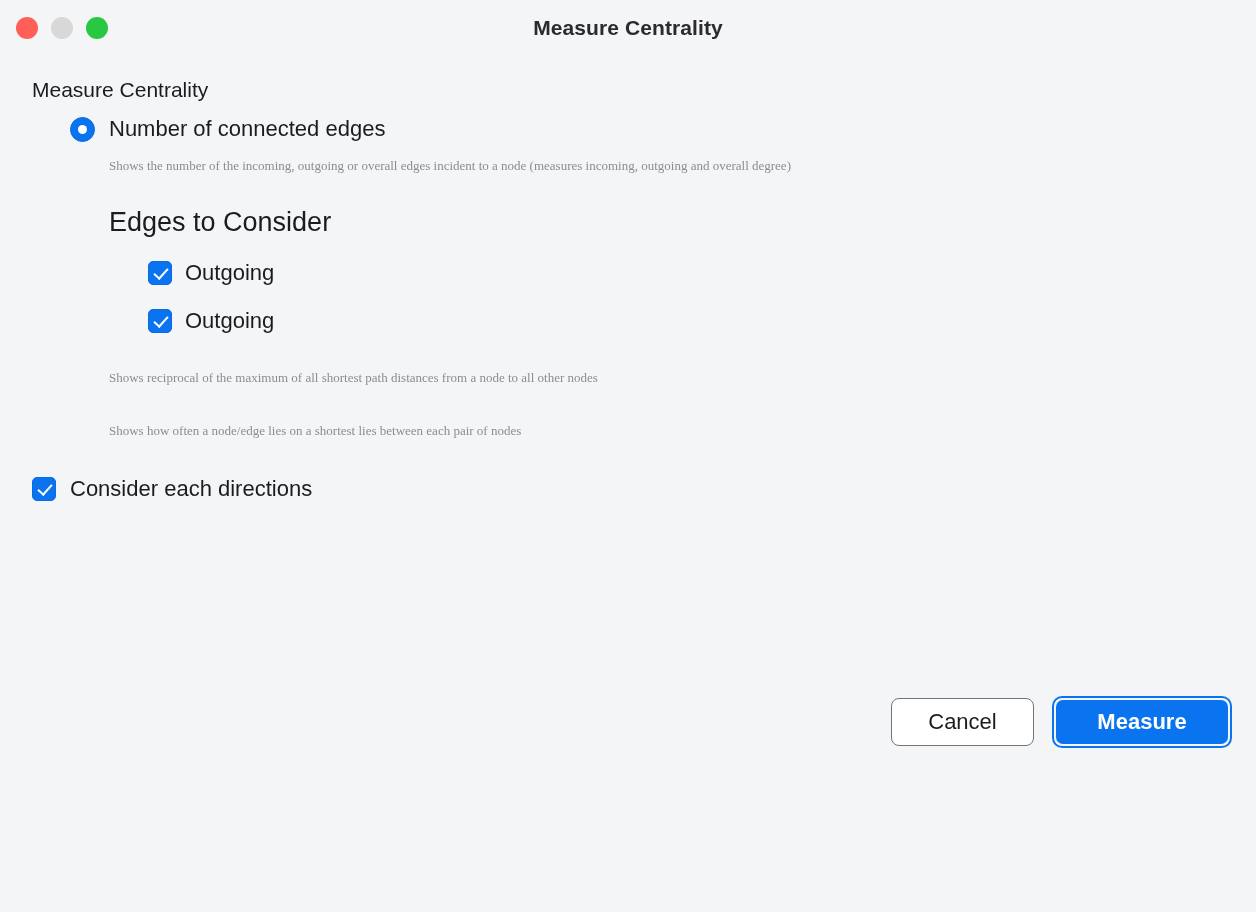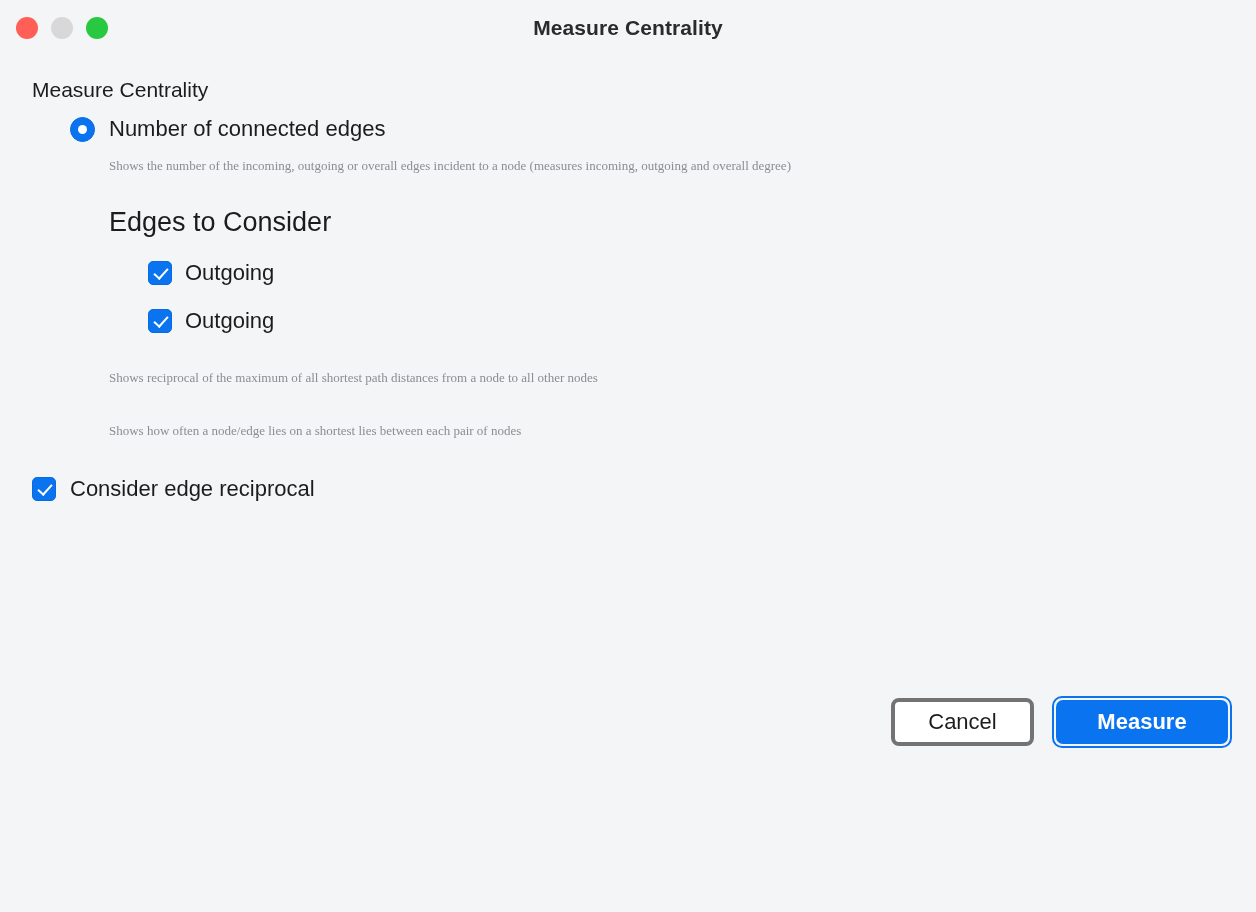--- a/index.html
+++ b/index.html
@@ -177,21 +177,21 @@
     box-sizing: border-box;
     cursor: default;
     display: flex;
     align-items: center;
     justify-content: center;
   }
   .btn-cancel {
     width: 143px;
     height: 48px;
     background: #ffffff;
-    border: 4px solid #737373;
+    border: 1px solid #737373;
     color: #1c1c1e;
   }
   .btn-default-wrap {
     border: 2.5px solid #0a74f0;
     border-radius: 10px;
     padding: 2px;
   }
   .btn-measure {
     width: 172px;
     height: 44px;
@@ -241,21 +241,21 @@
       <div class="desc">Shows reciprocal of the maximum of all shortest path distances from a node to all other nodes</div>
     </div>
 
     <div class="option-block opt-spacer-md">
       <div class="desc">Shows how often a node/edge lies on a shortest lies between each pair of nodes</div>
     </div>
 
 
     <div class="bottom-check">
       <span class="checkbox checked"></span>
-      <span class="check-label">Consider edge reciprocal</span>
+      <span class="check-label">Consider each directions</span>
     </div>
 
   </div>
 
   <div class="footer">
     <button class="btn btn-cancel">Cancel</button>
     <div class="btn-default-wrap">
       <button class="btn btn-measure">Measure</button>
     </div>
   </div>

